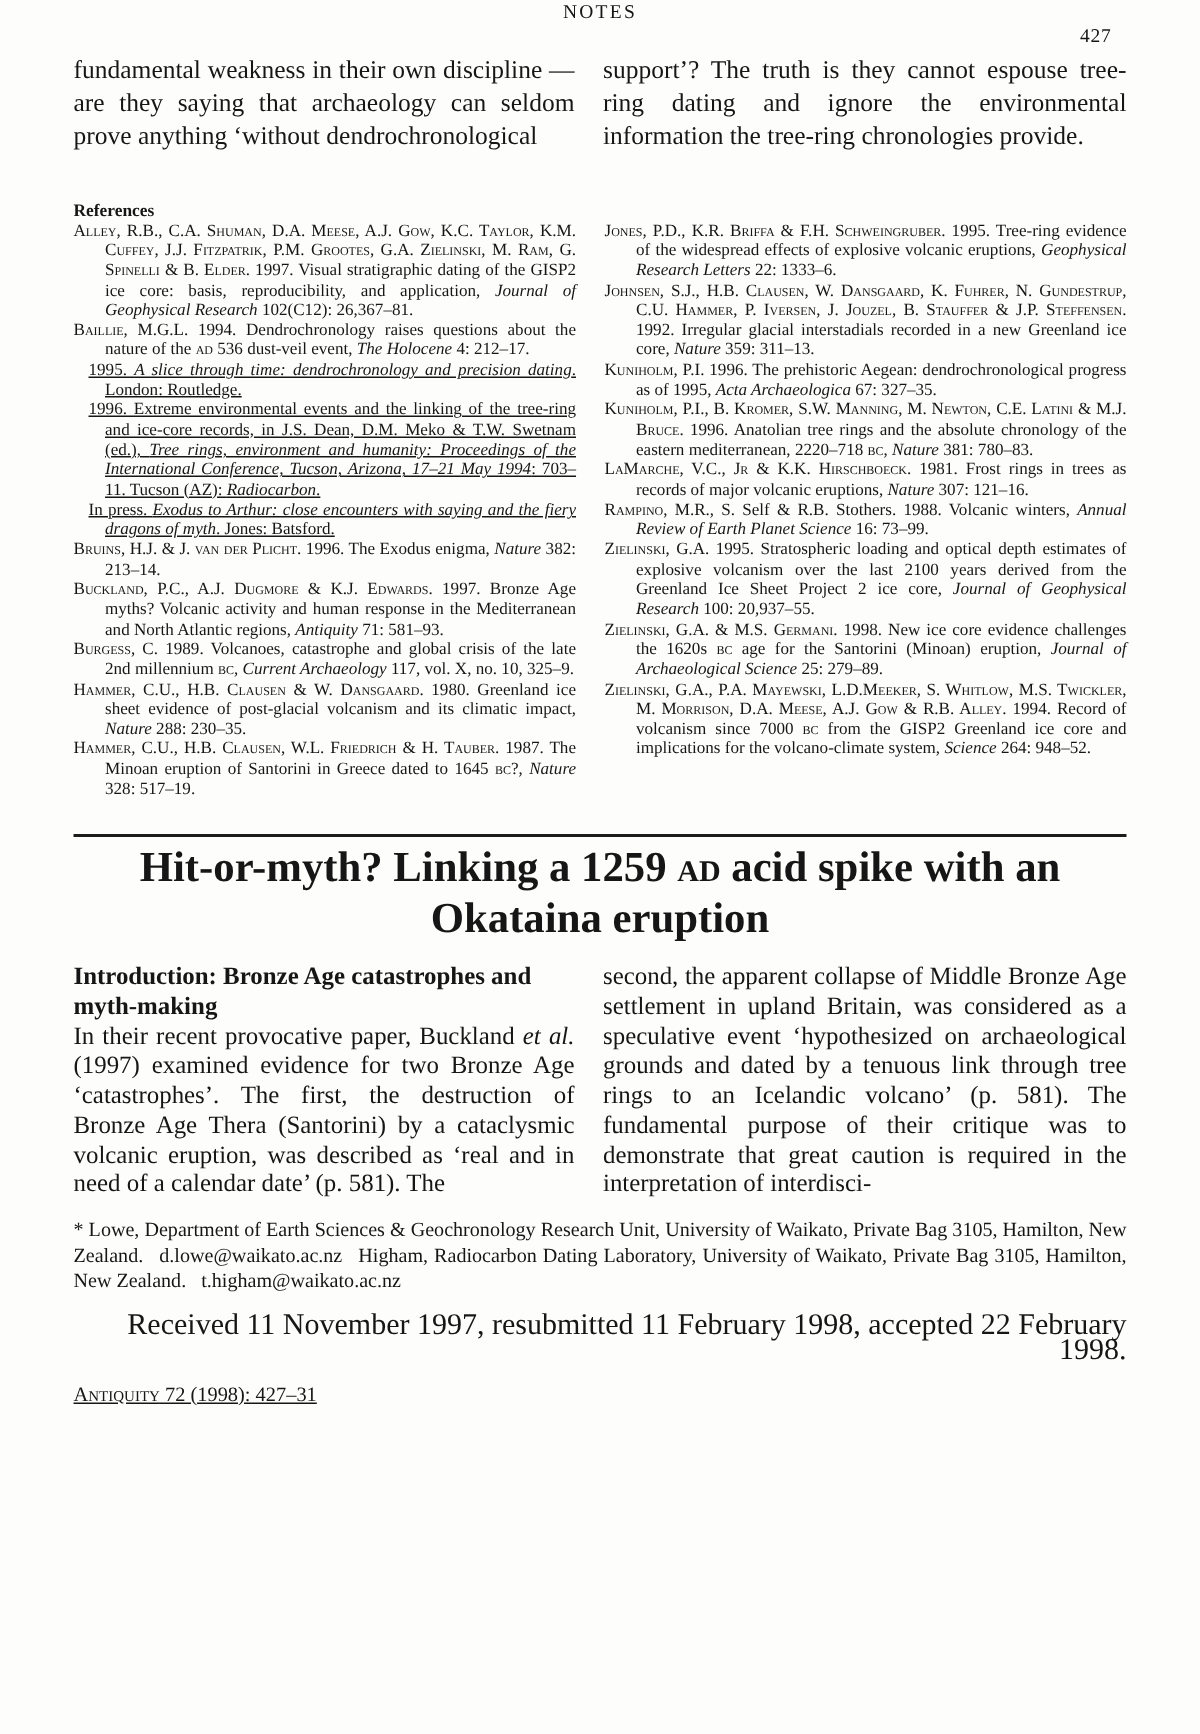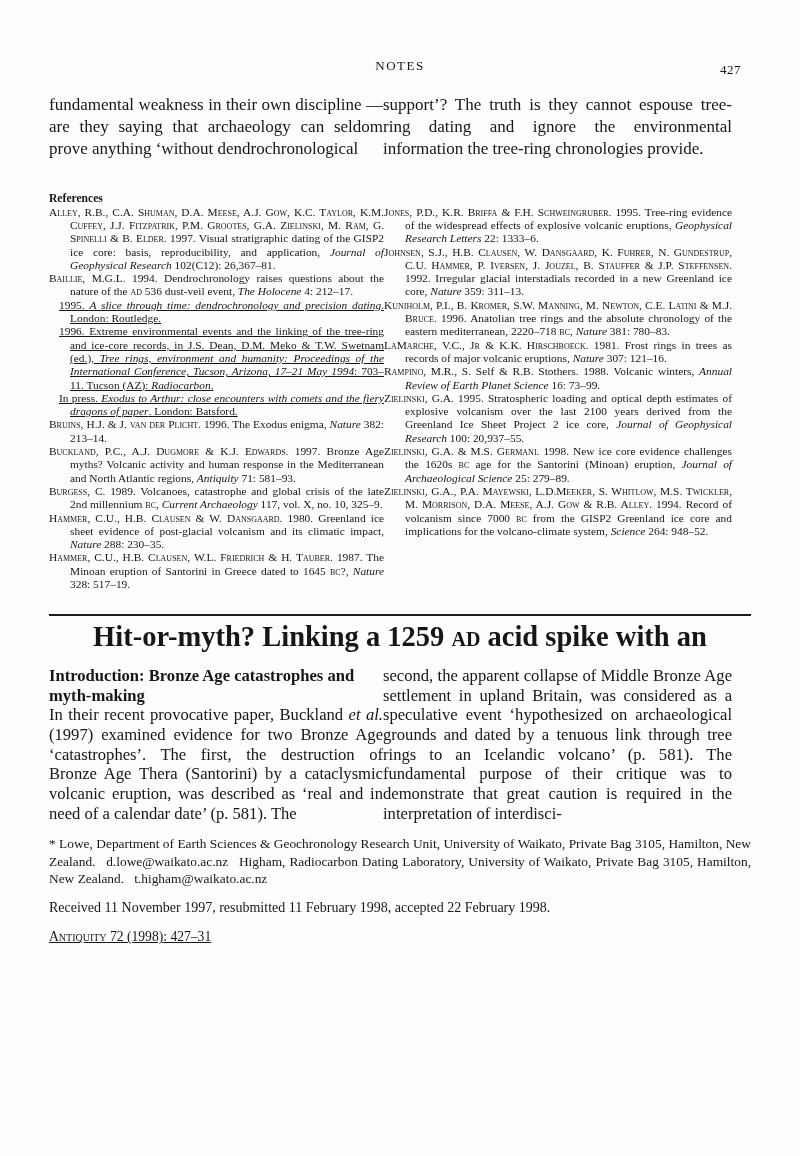--- a/index.html
+++ b/index.html
@@ -2,26 +2,26 @@
 <html lang="en"><head>
 <meta charset="utf-8">
 <style>
   html, body { margin: 0; padding: 0; }
   body {
     width: 800px; height: 1156px;
     background: #fdfdfb; color: #161616;
     font-family: "Liberation Serif", serif;
     overflow: hidden;
   }
-  .page { width: 702px; margin: 0 auto; padding-top: 58px; }
+  .page { width: 702px; margin: 0 auto; }
 
   .running-head { position: relative; text-align: center; font-size: 13px; letter-spacing: 1.5px; line-height: 15px; }
-  .running-head .page-num { position: absolute; right: 10px; top: 4px; letter-spacing: 0.5px; }
+  .running-head .page-num { position: absolute; right: 10px; top: 16px; letter-spacing: 0.5px; }
 
-  .cols { display: grid; }
+  .cols { display: grid; column-gap: 19px; }
   .top-cols { grid-template-columns: 334px 349px; margin-top: 21px; }
   .body-text { font-size: 17px; line-height: 21.8px; text-align: justify; hyphens: auto; margin: 0; }
 
   .refs-cols { grid-template-columns: 335px 348px; margin-top: 33px; }
   .refs-heading { font-size: 11.6px; line-height: 13.3px; font-weight: bold; margin: 0; }
   .refs-col-right { padding-top: 13.3px; }
   .ref { font-size: 11.4px; line-height: 13.3px; text-align: justify; hyphens: auto;
          padding-left: 21px; text-indent: -21px; margin: 0; }
   .ref-sub { text-indent: -11px; text-decoration: underline; }
 
@@ -33,21 +33,21 @@
   .title { margin: 4px 0 0 0; text-align: center; font-size: 28.5px; line-height: 33.5px; font-weight: bold; }
   .title .title-line { display: block; }
 
   .authors { margin: 24px 0 0 0; text-align: center; font-size: 17.5px; font-weight: bold; letter-spacing: 0.4px; }
 
   .intro-cols { grid-template-columns: 334px 349px; margin-top: 12px; }
   .intro-cols .body-text { font-size: 16.6px; line-height: 19.7px; }
   .intro-heading { font-size: 16.6px; line-height: 19.7px; font-weight: bold; margin: 0; }
 
   .footnote { margin: 12px 0 0 0; font-size: 13.4px; line-height: 17.2px; text-align: justify; }
-  .received { margin: 12px 0 0 0; font-size: 14px; line-height: 17px; }
+  .received { margin: 12px 0 0 0; font-size: 20px; line-height: 17px; text-align: right; }
   .citation { margin: 13px 0 0 0; font-size: 13.6px; line-height: 16px; text-decoration: underline; }
 </style>
 </head>
 <body>
 
 <div class="page">
 
   <div class="running-head">
     <span>NOTES</span>
     <span class="page-num">427</span>
@@ -59,46 +59,48 @@
   </div>
 
   <div class="cols refs-cols">
     <div>
       <p class="refs-heading">References</p>
       <div>
           <p class="ref"><span class="seg-sc">Alley, R.B., C.A. Shuman, D.A. Meese, A.J. Gow, K.C. Taylor, K.M. Cuffey, J.J. Fitzpatrik, P.M. Grootes, G.A. Zielinski, M. Ram, G. Spinelli &amp; B. Elder.</span><span> 1997. Visual stratigraphic dating of the GISP2 ice core: basis, reproducibility, and application, </span><span class="seg-i">Journal of Geophysical Research</span><span> 102(C12): 26,367–81.</span></p>
           <p class="ref"><span class="seg-sc">Baillie, M.G.L.</span><span> 1994. Dendrochronology raises questions about the nature of the </span><span class="seg-sc">ad</span><span> 536 dust-veil event, </span><span class="seg-i">The Holocene</span><span> 4: 212–17.</span></p>
           <p class="ref ref-sub"><span>1995. </span><span class="seg-i">A slice through time: dendrochronology and precision dating</span><span>. London: Routledge.</span></p>
           <p class="ref ref-sub"><span>1996. Extreme environmental events and the linking of the tree-ring and ice-core records, in J.S. Dean, D.M. Meko &amp; T.W. Swetnam (ed.), </span><span class="seg-i">Tree rings, environment and humanity: Proceedings of the International Conference, Tucson, Arizona, 17–21 May 1994</span><span>: 703–11. Tucson (AZ): </span><span class="seg-i">Radiocarbon</span><span>.</span></p>
-          <p class="ref ref-sub"><span>In press. </span><span class="seg-i">Exodus to Arthur: close encounters with comets and the fiery dragons of paper</span><span>. London: Batsford.</span></p>
+          <p class="ref ref-sub"><span>In press. </span><span class="seg-i">Exodus to Arthur: close encounters with saying and the fiery dragons of myth</span><span>. Jones: Batsford.</span></p>
           <p class="ref"><span class="seg-sc">Bruins, H.J. &amp; J. van der Plicht.</span><span> 1996. The Exodus enigma, </span><span class="seg-i">Nature</span><span> 382: 213–14.</span></p>
           <p class="ref"><span class="seg-sc">Buckland, P.C., A.J. Dugmore &amp; K.J. Edwards.</span><span> 1997. Bronze Age myths? Volcanic activity and human response in the Mediterranean and North Atlantic regions, </span><span class="seg-i">Antiquity</span><span> 71: 581–93.</span></p>
           <p class="ref"><span class="seg-sc">Burgess, C.</span><span> 1989. Volcanoes, catastrophe and global crisis of the late 2nd millennium </span><span class="seg-sc">bc</span><span>, </span><span class="seg-i">Current Archaeology</span><span> 117, vol. X, no. 10, 325–9.</span></p>
           <p class="ref"><span class="seg-sc">Hammer, C.U., H.B. Clausen &amp; W. Dansgaard.</span><span> 1980. Greenland ice sheet evidence of post-glacial volcanism and its climatic impact, </span><span class="seg-i">Nature</span><span> 288: 230–35.</span></p>
           <p class="ref"><span class="seg-sc">Hammer, C.U., H.B. Clausen, W.L. Friedrich &amp; H. Tauber.</span><span> 1987. The Minoan eruption of Santorini in Greece dated to 1645 </span><span class="seg-sc">bc</span><span>?, </span><span class="seg-i">Nature</span><span> 328: 517–19.</span></p>
         </div>
     </div>
     <div class="refs-col-right">
       <div>
           <p class="ref"><span class="seg-sc">Jones, P.D., K.R. Briffa &amp; F.H. Schweingruber.</span><span> 1995. Tree-ring evidence of the widespread effects of explosive volcanic eruptions, </span><span class="seg-i">Geophysical Research Letters</span><span> 22: 1333–6.</span></p>
           <p class="ref"><span class="seg-sc">Johnsen, S.J., H.B. Clausen, W. Dansgaard, K. Fuhrer, N. Gundestrup, C.U. Hammer, P. Iversen, J. Jouzel, B. Stauffer &amp; J.P. Steffensen.</span><span> 1992. Irregular glacial interstadials recorded in a new Greenland ice core, </span><span class="seg-i">Nature</span><span> 359: 311–13.</span></p>
+          <p class="ref"><span class="seg-sc">Kuniholm, P.I.</span><span> 1996. The prehistoric Aegean: dendrochronological progress as of 1995, </span><span class="seg-i">Acta Archaeologica</span><span> 67: 327–35.</span></p>
           <p class="ref"><span class="seg-sc">Kuniholm, P.I., B. Kromer, S.W. Manning, M. Newton, C.E. Latini &amp; M.J. Bruce.</span><span> 1996. Anatolian tree rings and the absolute chronology of the eastern mediterranean, 2220–718 </span><span class="seg-sc">bc</span><span>, </span><span class="seg-i">Nature</span><span> 381: 780–83.</span></p>
           <p class="ref"><span class="seg-sc">LaMarche, V.C., Jr &amp; K.K. Hirschboeck.</span><span> 1981. Frost rings in trees as records of major volcanic eruptions, </span><span class="seg-i">Nature</span><span> 307: 121–16.</span></p>
           <p class="ref"><span class="seg-sc">Rampino, M.R.,</span><span> S. Self &amp; R.B. Stothers. 1988. Volcanic winters, </span><span class="seg-i">Annual Review of Earth Planet Science</span><span> 16: 73–99.</span></p>
           <p class="ref"><span class="seg-sc">Zielinski, G.A.</span><span> 1995. Stratospheric loading and optical depth estimates of explosive volcanism over the last 2100 years derived from the Greenland Ice Sheet Project 2 ice core, </span><span class="seg-i">Journal of Geophysical Research</span><span> 100: 20,937–55.</span></p>
           <p class="ref"><span class="seg-sc">Zielinski, G.A. &amp; M.S. Germani.</span><span> 1998. New ice core evidence challenges the 1620s </span><span class="seg-sc">bc</span><span> age for the Santorini (Minoan) eruption, </span><span class="seg-i">Journal of Archaeological Science</span><span> 25: 279–89.</span></p>
           <p class="ref"><span class="seg-sc">Zielinski, G.A., P.A. Mayewski, L.D.Meeker, S. Whitlow, M.S. Twickler, M. Morrison, D.A. Meese, A.J. Gow &amp; R.B. Alley.</span><span> 1994. Record of volcanism since 7000 </span><span class="seg-sc">bc</span><span> from the GISP2 Greenland ice core and implications for the volcano-climate system, </span><span class="seg-i">Science</span><span> 264: 948–52.</span></p>
         </div>
     </div>
   </div>
 
   <hr class="divider">
 
   <h1 class="title">
     <span class="title-line"><span>Hit-or-myth? Linking a 1259 </span><span class="seg-sc">ad</span><span> acid spike with an</span></span>
+    <span class="title-line"><span>Okataina eruption</span></span>
   </h1>
 
 
   <div class="cols intro-cols">
     <div>
       <h2 class="intro-heading">Introduction: Bronze Age catastrophes and myth-making</h2>
       <p class="body-text"><span>In their recent provocative paper, Buckland </span><span class="seg-i">et al.</span><span> (1997) examined evidence for two Bronze Age ‘catastrophes’. The first, the destruction of Bronze Age Thera (Santorini) by a cataclysmic volcanic eruption, was described as ‘real and in need of a calendar date’ (p. 581). The</span></p>
     </div>
     <p class="body-text">second, the apparent collapse of Middle Bronze Age settlement in upland Britain, was considered as a speculative event ‘hypothesized on archaeological grounds and dated by a tenuous link through tree rings to an Icelandic volcano’ (p. 581). The fundamental purpose of their critique was to demonstrate that great caution is required in the interpretation of interdisci-</p>
   </div>

